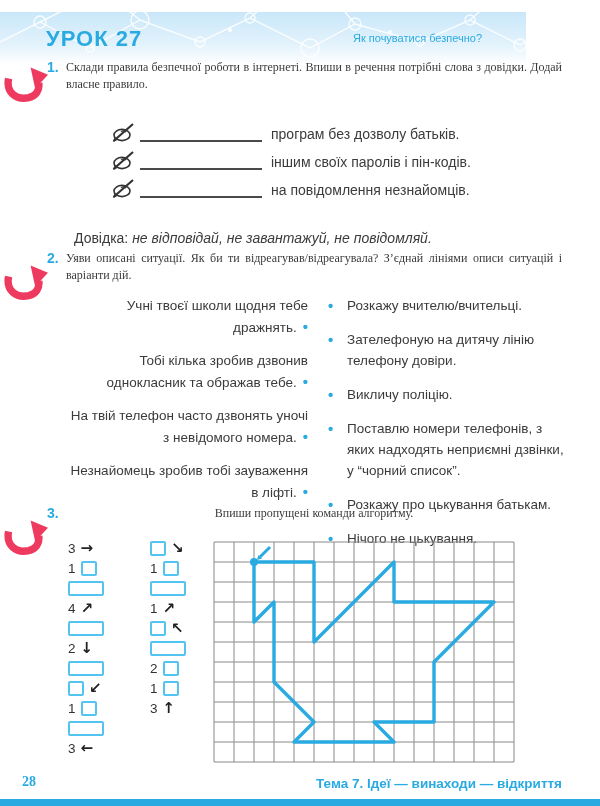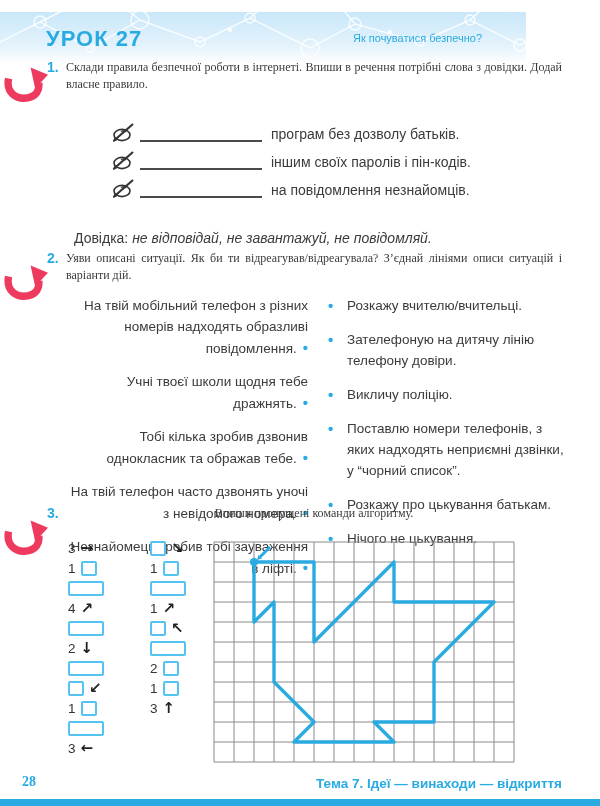--- a/index.html
+++ b/index.html
@@ -152,21 +152,20 @@
 
 <svg id="arrow2" class="task-arrow" viewBox="0 0 48 44">
   <path d="M5 17 C2 32 13 41 27 38 C35 36 39 30 38 22" fill="none" stroke="var(--pink)" stroke-width="8"></path>
   <polygon points="29,5 48,13 34,28" fill="var(--pink)"></polygon>
 </svg>
 <span id="num2" class="task-num">2.</span>
 <p id="text2" class="task-text">Уяви описані ситуації. Як би ти відреагував/відреагувала? З’єднай лініями описи ситуацій і варіанти дій.</p>
 
 <div class="match">
   <div class="col-sit">
-      <div class="sit-item"><span class="sit-text">На твій мобільний телефон з різних номерів надходять образливі повідомлення.</span><span class="dot">•</span></div>
       <div class="sit-item"><span class="sit-text">Учні твоєї школи щодня тебе дражнять.</span><span class="dot">•</span></div>
       <div class="sit-item"><span class="sit-text">Тобі кілька зробив дзвонив однокласник та ображав тебе.</span><span class="dot">•</span></div>
       <div class="sit-item"><span class="sit-text">На твій телефон часто дзвонять уночі з невідомого номера.</span><span class="dot">•</span></div>
       <div class="sit-item"><span class="sit-text">Незнайомець зробив тобі зауваження в ліфті.</span><span class="dot">•</span></div>
     </div>
   <div class="col-act">
       <div class="act-item">
         <span class="dot">•</span>
         <span class="act-text">Розкажу вчителю/вчительці.</span>
       </div>

